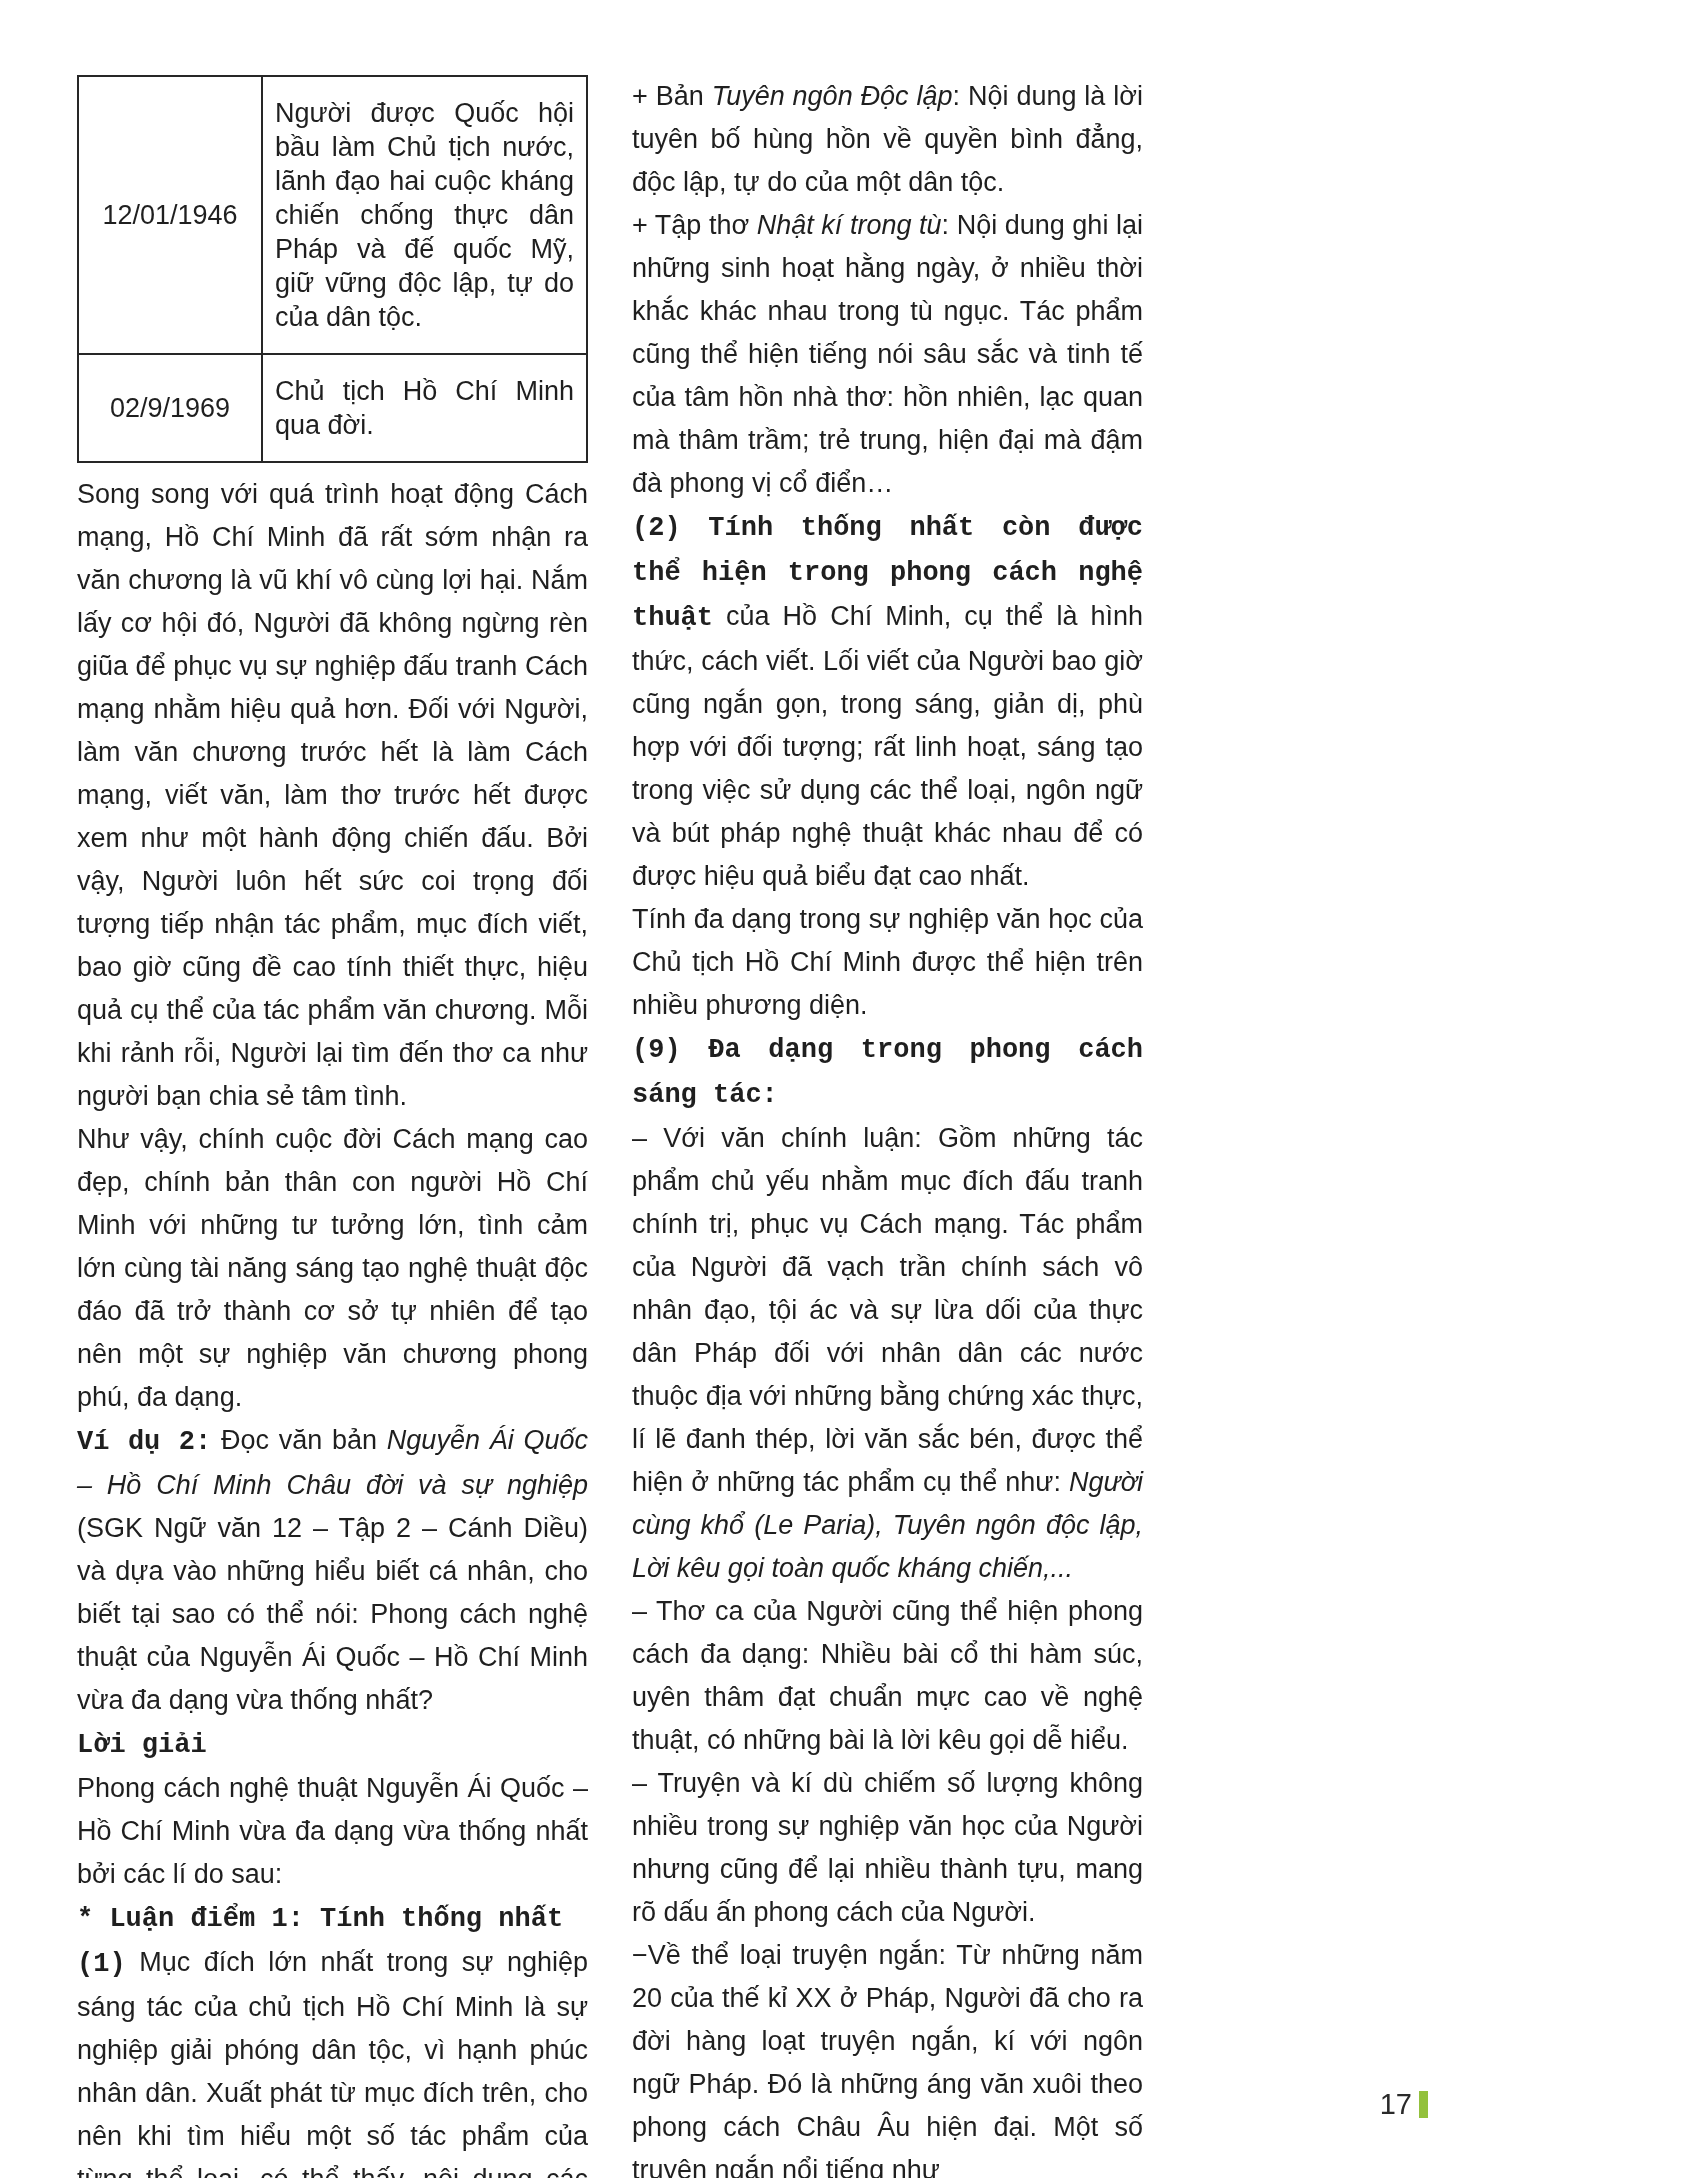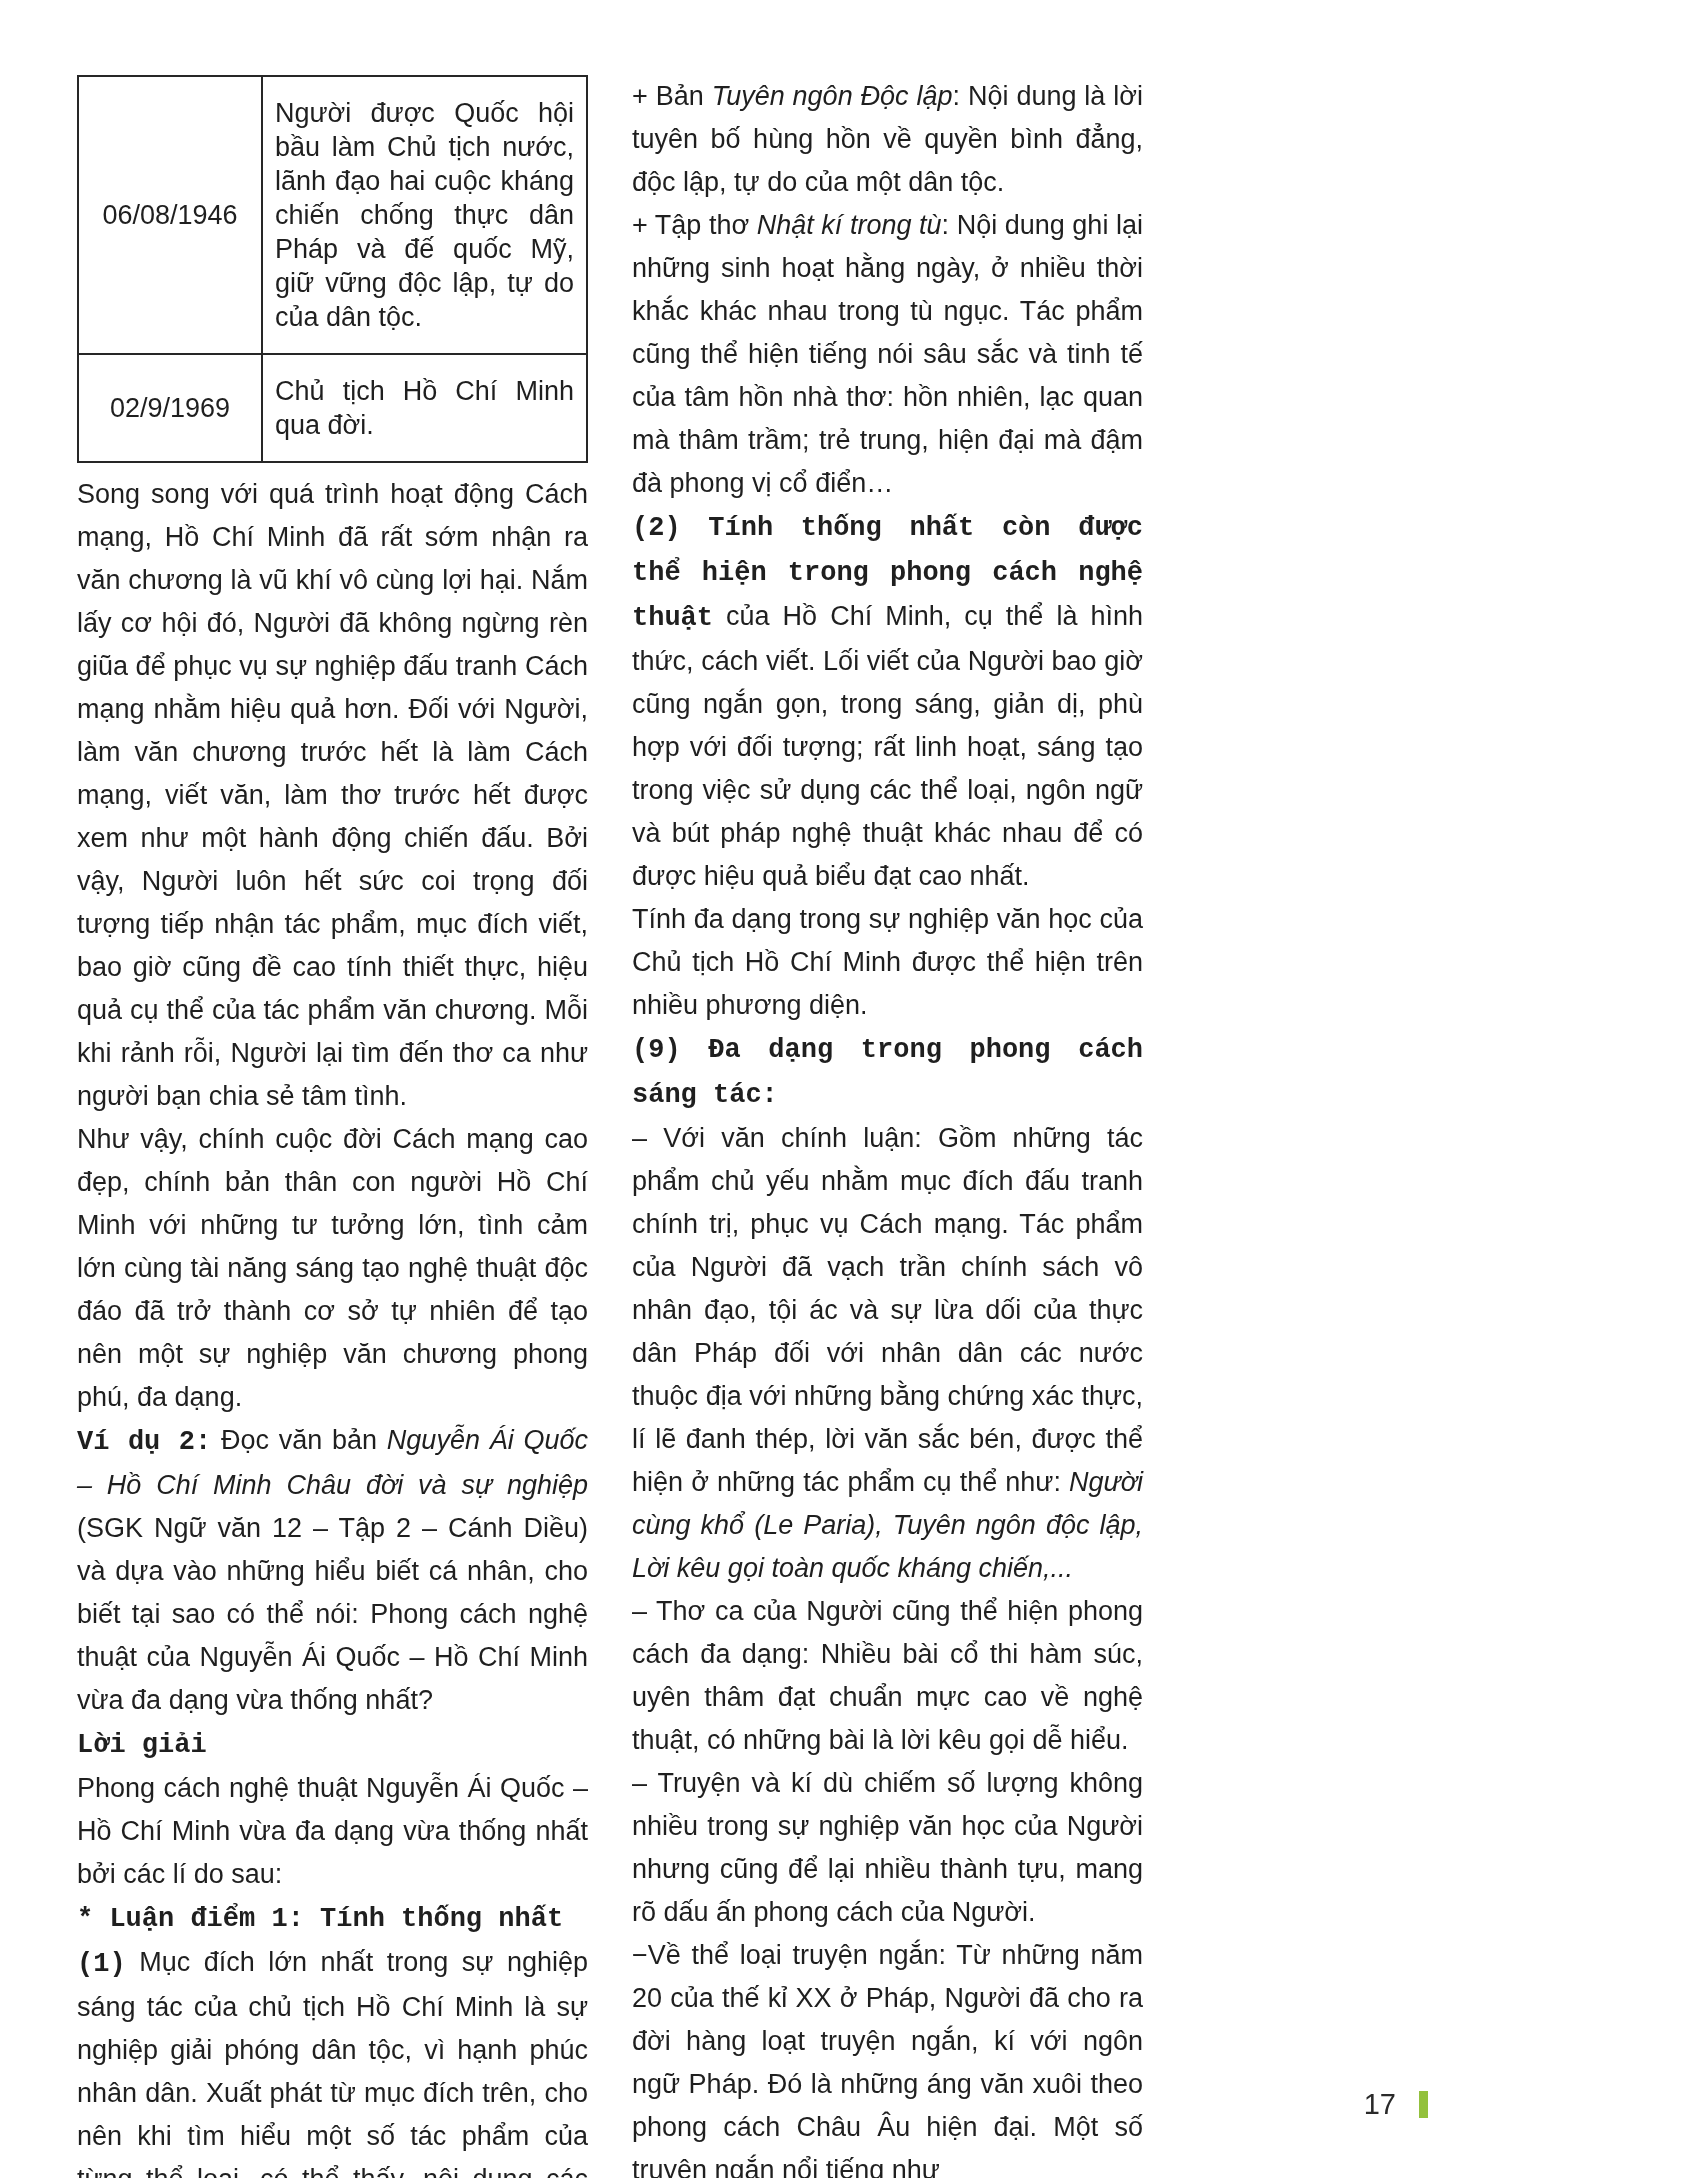--- a/index.html
+++ b/index.html
@@ -56,21 +56,21 @@
   }
   td.event-cell {
     text-align: justify;
   }
   .folio {
     position: absolute;
     top: 2089px;
     right: 255px;
     display: flex;
     align-items: center;
-    gap: 23px;
+    gap: 7px;
   }
   .folio-number {
     font-size: 29px;
     line-height: 30px;
     color: #2a2a2a;
   }
   .folio-bar {
     display: inline-block;
     width: 9px;
     height: 27px;
@@ -83,21 +83,21 @@
 <body>
 
 <div class="page">
 
   <div class="columns">
 
     <div class="col">
       <table class="timeline">
         <tbody>
             <tr>
-              <td class="date-cell">06/08/1946</td>
+              <td class="date-cell">12/01/1946</td>
               <td class="event-cell">Người được Quốc hội bầu làm Chủ tịch nước, lãnh đạo hai cuộc kháng chiến chống thực dân Pháp và đế quốc Mỹ, giữ vững độc lập, tự do của dân tộc.</td>
             </tr>
             <tr>
               <td class="date-cell">02/9/1969</td>
               <td class="event-cell">Chủ tịch Hồ Chí Minh qua đời.</td>
             </tr>
           </tbody>
       </table>
       <div>
           <p class="para"><span>Song song với quá trình hoạt động Cách mạng, Hồ Chí Minh đã rất sớm nhận ra văn chương là vũ khí vô cùng lợi hại. Nắm lấy cơ hội đó, Người đã không ngừng rèn giũa để phục vụ sự nghiệp đấu tranh Cách mạng nhằm hiệu quả hơn. Đối với Người, làm văn chương trước hết là làm Cách mạng, viết văn, làm thơ trước hết được xem như một hành động chiến đấu. Bởi vậy, Người luôn hết sức coi trọng đối tượng tiếp nhận tác phẩm, mục đích viết, bao giờ cũng đề cao tính thiết thực, hiệu quả cụ thể của tác phẩm văn chương. Mỗi khi rảnh rỗi, Người lại tìm đến thơ ca như người bạn chia sẻ tâm tình.</span></p>

